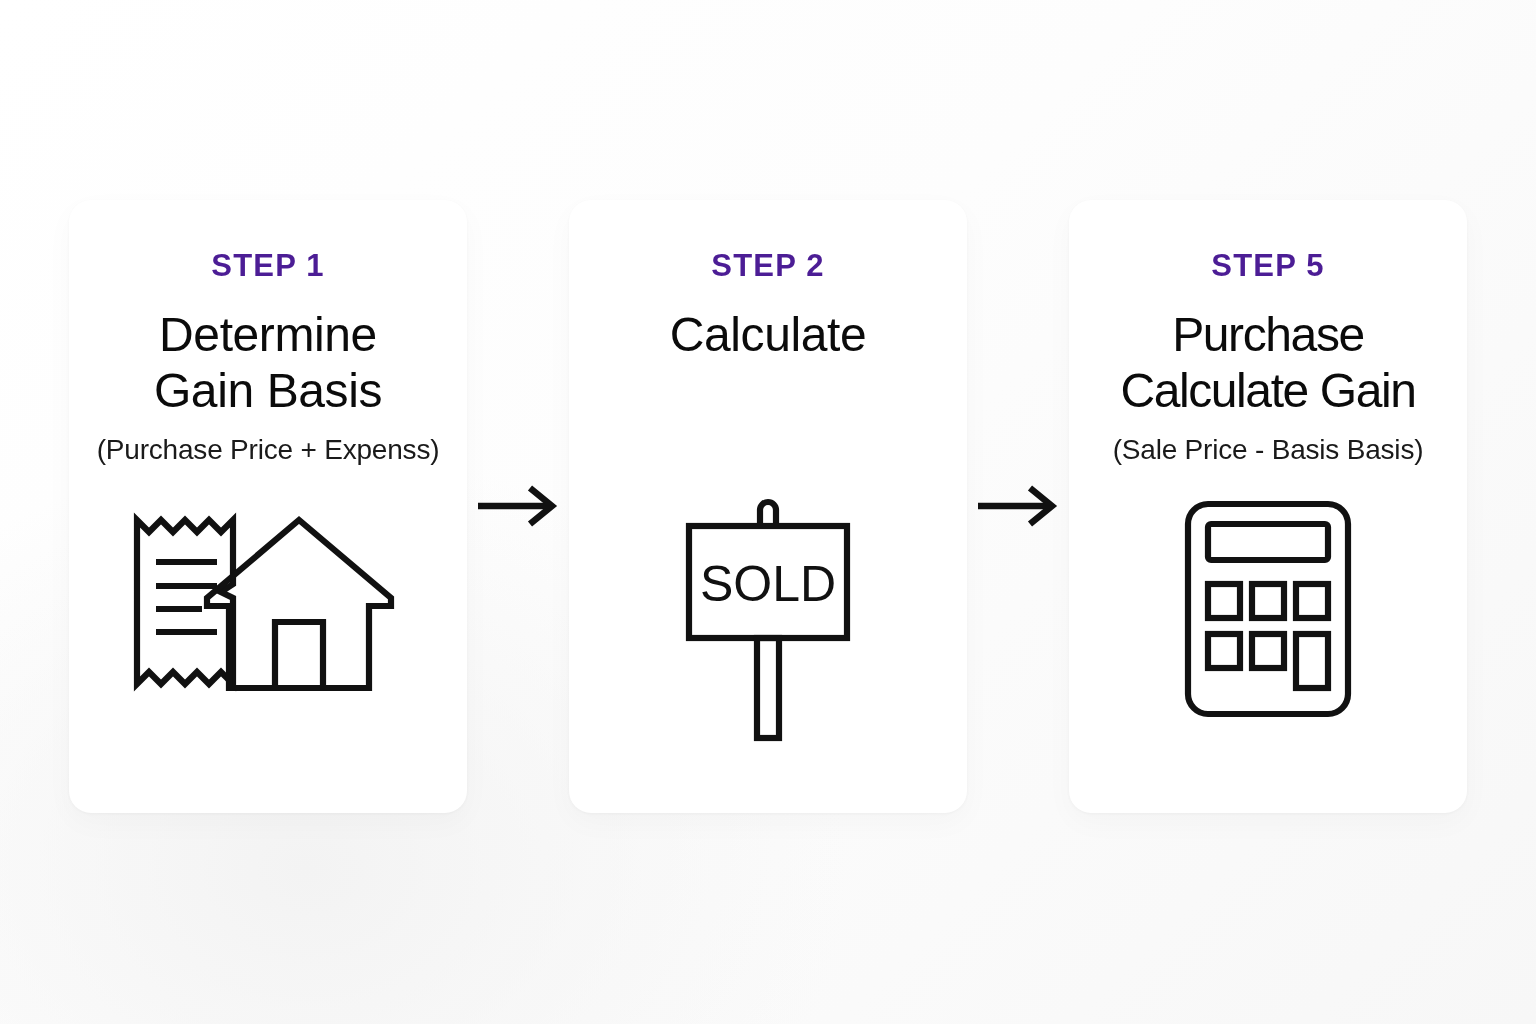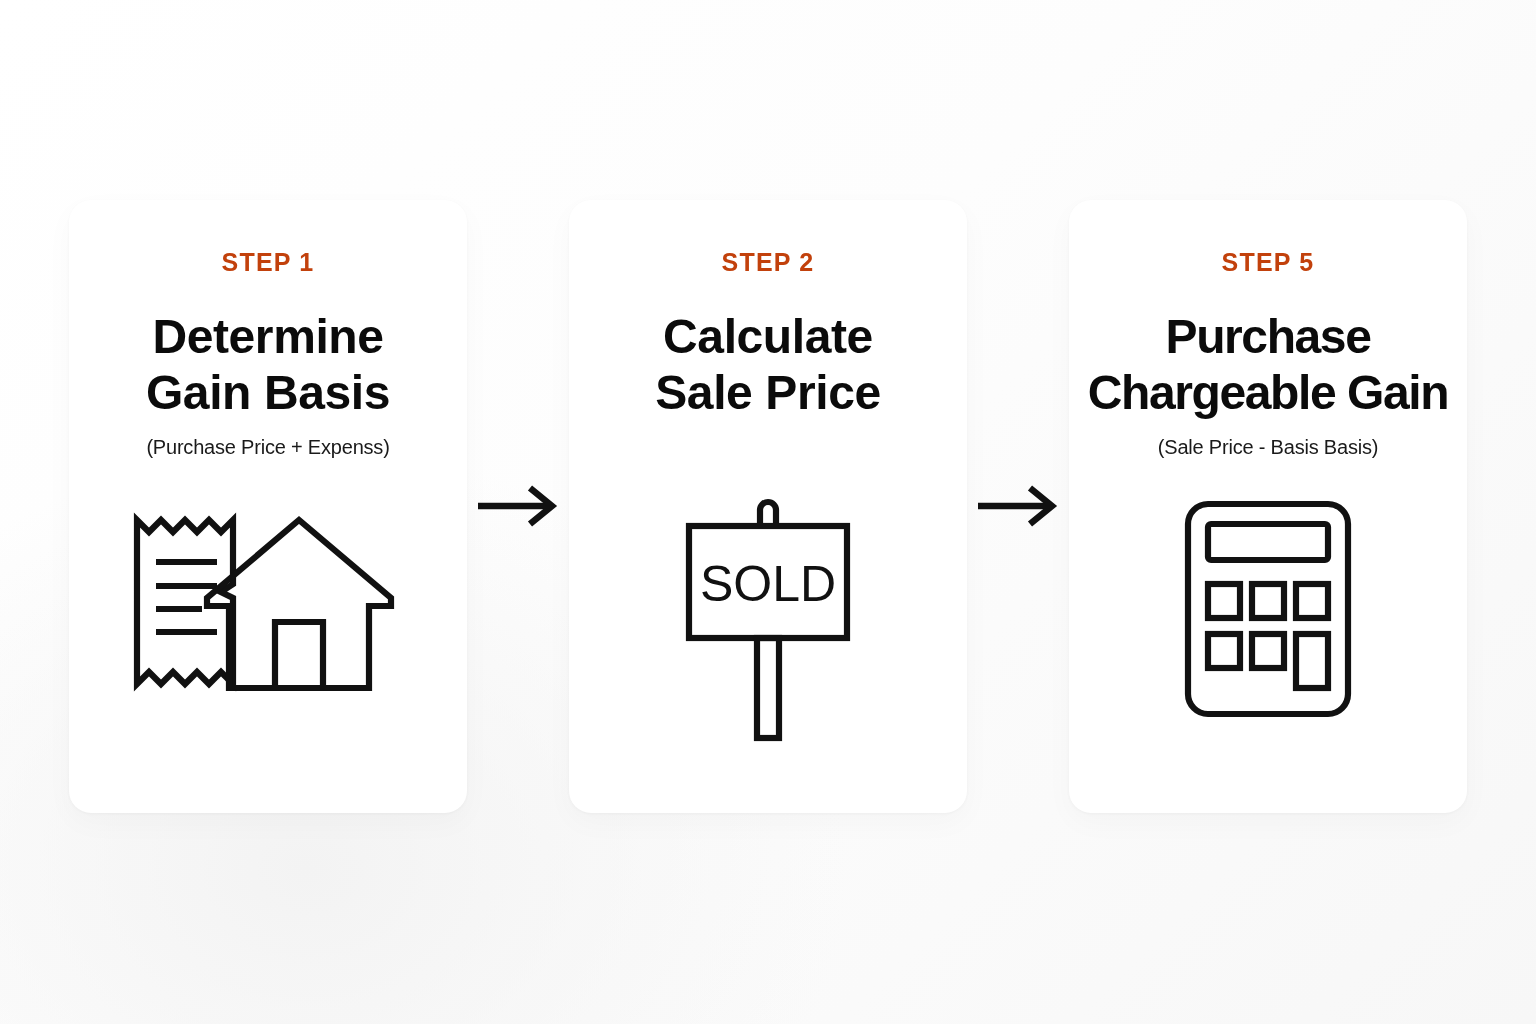--- a/index.html
+++ b/index.html
@@ -43,43 +43,43 @@
     border-radius:22px;
     box-shadow: 0 1px 3px rgba(0,0,0,0.035), 0 10px 30px rgba(0,0,0,0.028);
     display:flex;
     flex-direction:column;
     align-items:center;
     padding-top:50px;
     position:relative;
   }
 
   .step-label {
-    font-size:25px;
+    font-size:31px;
     font-weight:bold;
     letter-spacing:1.2px;
     line-height:1;
-    color:#c2410c;
+    color:#4c1d95;
   }
 
   .card-title {
-    margin-top:34px;
+    margin-top:26px;
     font-size:48px;
-    font-weight:bold;
+    font-weight:normal;
     line-height:1.17;
     text-align:center;
     color:#0b0b0b;
     letter-spacing:-0.4px;
     max-width:368px;
   }
 
   .card-title.tight { letter-spacing:-1.4px; }
 
   .card-sub {
     margin-top:14px;
-    font-size:20px;
+    font-size:28px;
     font-weight:normal;
     line-height:1.2;
     text-align:left;
     color:#1a1a1a;
     letter-spacing:-0.2px;
   }
 
   .card-sub.empty { visibility:hidden; }
 
   .icon-wrap {
@@ -159,21 +159,20 @@
           <polyline points="55,4 77,22 55,40"></polyline>
         </g>
       </svg>
     </div>
 
     <div class="card">
       <div class="step-label">STEP 2</div>
 
       <div class="card-title">
         <div>Calculate</div>
-        <div>Sale Price</div>
       </div>
 
       <div class="card-sub empty"></div>
 
       <div class="icon-wrap">
 
         <svg width="186" height="246" viewBox="0 0 186 246">
           <g fill="none" stroke="#111111" stroke-width="6.2" stroke-linejoin="miter" stroke-linecap="butt">
 
             <path d="M85,28 L85,12 A8,8 0 0 1 101,12 L101,28" stroke-linecap="round" stroke-linejoin="round"></path>
@@ -194,21 +193,21 @@
           <polyline points="55,4 77,22 55,40"></polyline>
         </g>
       </svg>
     </div>
 
     <div class="card">
       <div class="step-label">STEP 5</div>
 
       <div class="card-title tight">
         <div>Purchase</div>
-        <div>Chargeable Gain</div>
+        <div>Calculate Gain</div>
       </div>
 
       <div class="card-sub">(Sale Price - Basis Basis)</div>
 
       <div class="icon-wrap">
 
         <svg width="172" height="222" viewBox="0 0 172 222">
           <g fill="none" stroke="#111111" stroke-width="6.2" stroke-linejoin="miter" stroke-linecap="butt">
             <rect x="6" y="6" width="160" height="210" rx="20" ry="20"></rect>
             <rect x="26" y="26" width="120" height="36" rx="3" ry="3"></rect>

